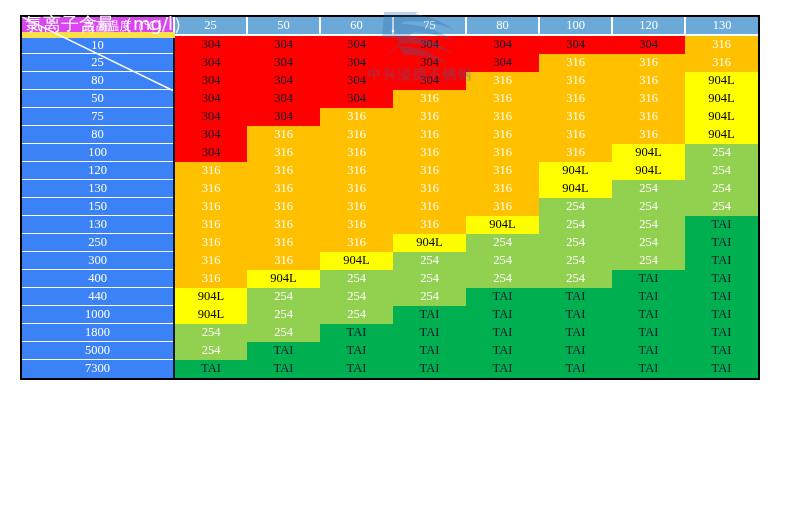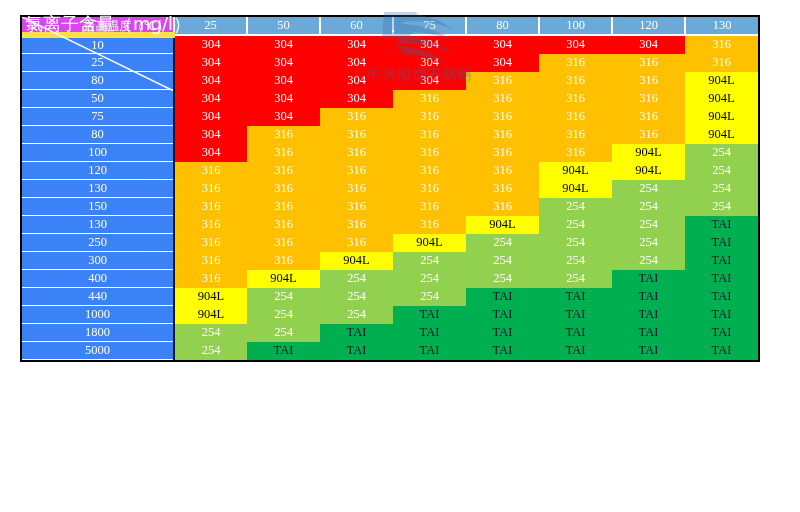--- a/index.html
+++ b/index.html
@@ -133,21 +133,21 @@
     font-family: "Liberation Serif", serif;
     font-size: 13px;
     border-bottom: 1.5px solid #ffffff;
     border-right: 2px solid #0f172a;
   }
   tr.lastrow td.rowhead { border-bottom: none; }
 
   td.cell { color: #ffffff; }
 
   
-  td.g-304  { background: #ff0000; color: #ffffff; }
+  td.g-304  { background: #ff0000; color: #0f172a; }
   td.g-316  { background: #ffc000; color: #ffffff; }
   td.g-904L { background: #ffff00; color: #000000; font-weight: bold; }
   td.g-254  { background: #92d050; color: #ffffff; }
   td.g-TAI  { background: #00b050; color: #0f172a; }
 </style>
 </head>
 <body>
 
 <div id="canvas">
 
@@ -375,17 +375,28 @@
             <td class="rowhead">5000</td>
             <td class="cell g-254">254</td>
             <td class="cell g-TAI">TAI</td>
             <td class="cell g-TAI">TAI</td>
             <td class="cell g-TAI">TAI</td>
             <td class="cell g-TAI">TAI</td>
             <td class="cell g-TAI">TAI</td>
             <td class="cell g-TAI">TAI</td>
             <td class="cell g-TAI">TAI</td>
           </tr>
+          <tr class="lastrow">
+            <td class="rowhead">7300</td>
+            <td class="cell g-TAI">TAI</td>
+            <td class="cell g-TAI">TAI</td>
+            <td class="cell g-TAI">TAI</td>
+            <td class="cell g-TAI">TAI</td>
+            <td class="cell g-TAI">TAI</td>
+            <td class="cell g-TAI">TAI</td>
+            <td class="cell g-TAI">TAI</td>
+            <td class="cell g-TAI">TAI</td>
+          </tr>
         </tbody>
     </table>
   </div>
 
 </div>
 
 </body></html>

